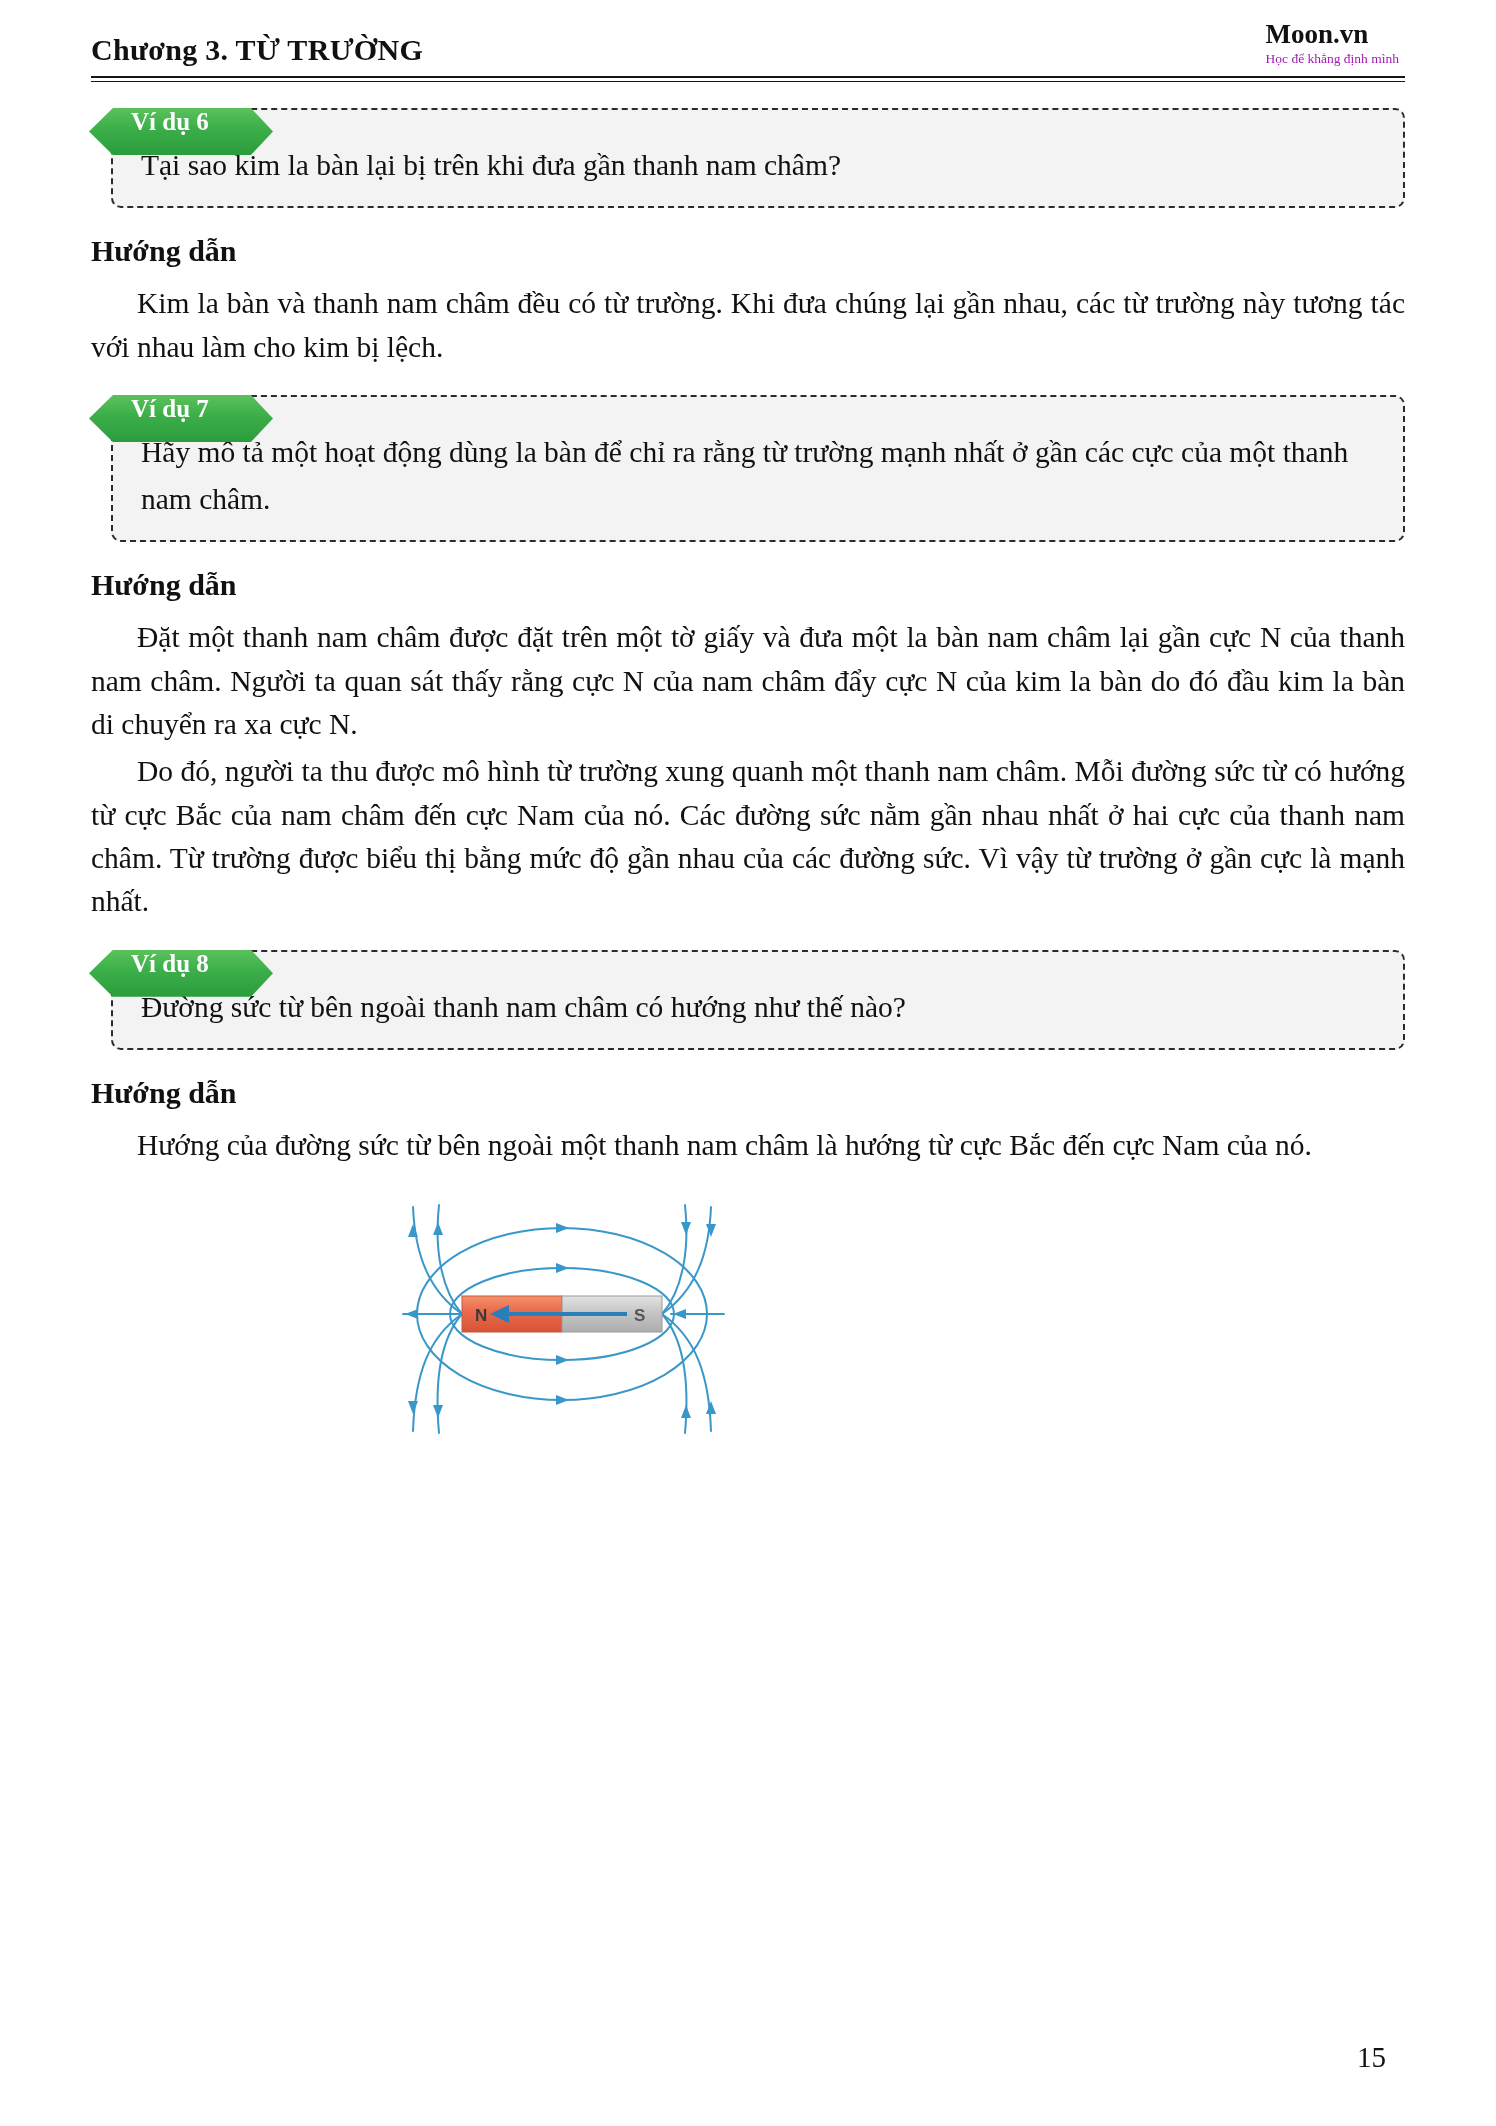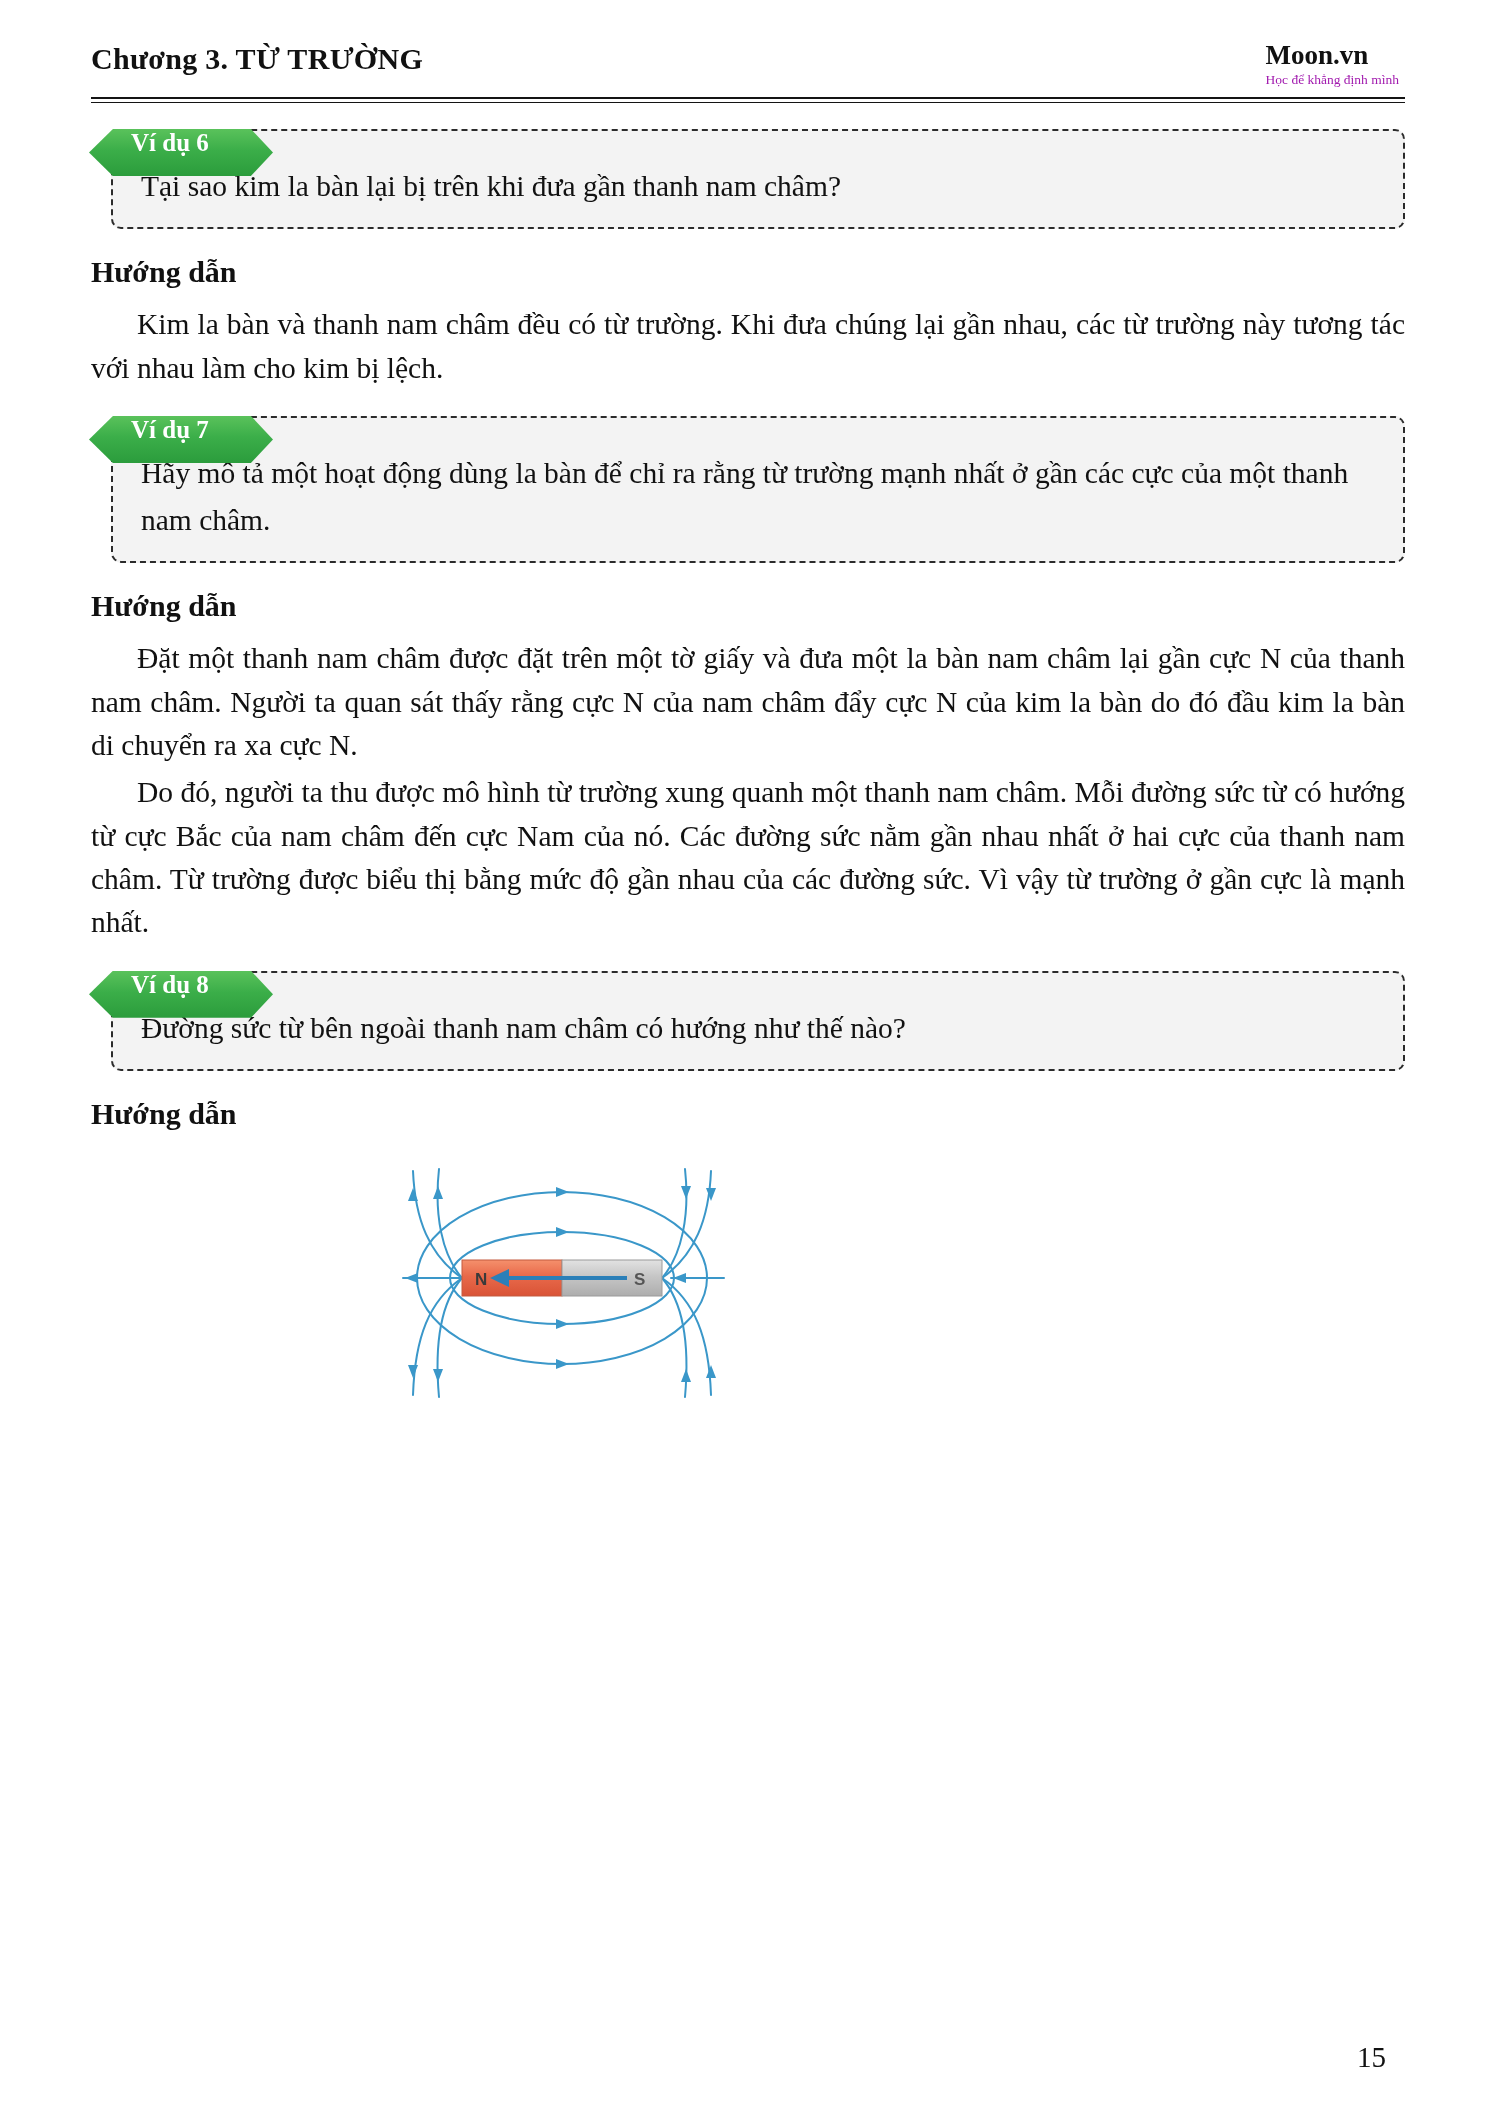--- a/index.html
+++ b/index.html
@@ -8,21 +8,21 @@
     width:1496px; height:2126px;
     background:#ffffff;
     font-family:"Liberation Serif", serif;
     color:#111;
     overflow:hidden;
     margin:0 auto;
   }
   .content { padding:0 91px; }
 
   
-  .header-row { display:flex; justify-content:space-between; align-items:flex-start; padding-top:42px; }
+  .header-row { display:flex; justify-content:space-between; align-items:flex-end; padding-top:21px; }
   .chapter-title { font-size:30px; font-weight:bold; letter-spacing:.3px; }
   .logo-block { text-align:left; padding-right:6px; }
   .logo-text { font-size:27px; font-weight:bold; line-height:1; }
   .logo-tagline { font-size:13.5px; color:#a21caf; margin-top:3px; }
   .header-rule { margin-top:9px; height:3px; border-top:2.5px solid #141414; border-bottom:1.5px solid #141414; }
 
   
   .example { position:relative; margin-top:26px; }
   .badge {
     position:absolute; top:0; left:-2px; z-index:2;
@@ -92,20 +92,21 @@
     </section>
 
     <section class="example">
       <div class="badge">
         <span>Ví dụ 8</span>
       </div>
       <div class="qbox">
         <p class="question">Đường sức từ bên ngoài thanh nam châm có hướng như thế nào?</p>
       </div>
       <h3 class="guide">Hướng dẫn</h3>
+      <p class="para">Hướng của đường sức từ bên ngoài một thanh nam châm là hướng từ cực Bắc đến cực Nam của nó.</p>
     </section>
 
     <div class="figure-wrap">
       <svg width="345" height="252" viewBox="0 0 345 252">
         <defs>
           <linearGradient id="gradN" x1="0" y1="0" x2="0" y2="1">
             <stop offset="0" stop-color="#f5906c"></stop>
             <stop offset="0.45" stop-color="#e8694a"></stop>
             <stop offset="1" stop-color="#d95336"></stop>
           </linearGradient>

